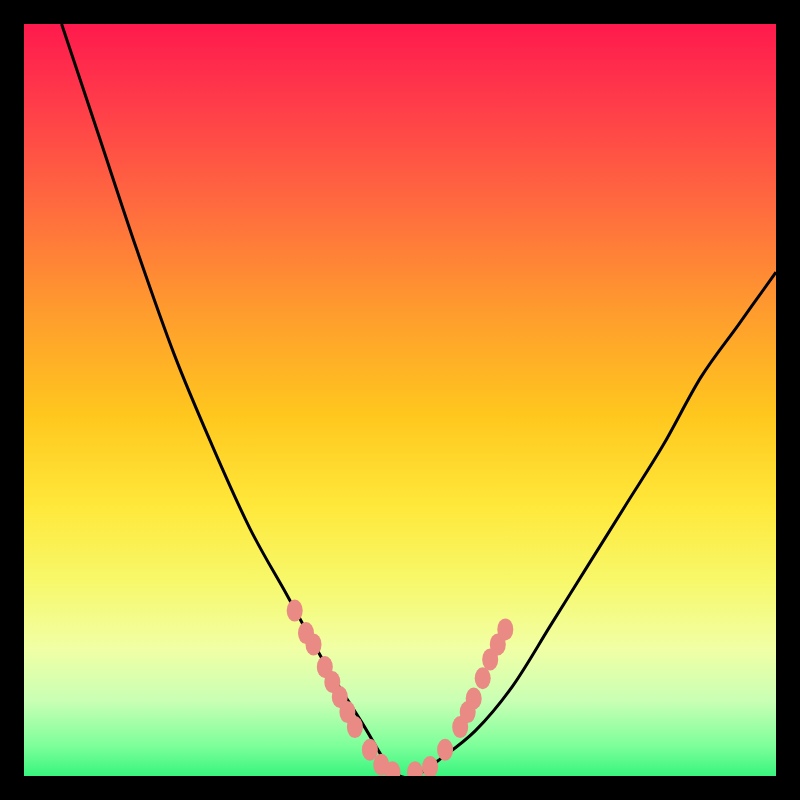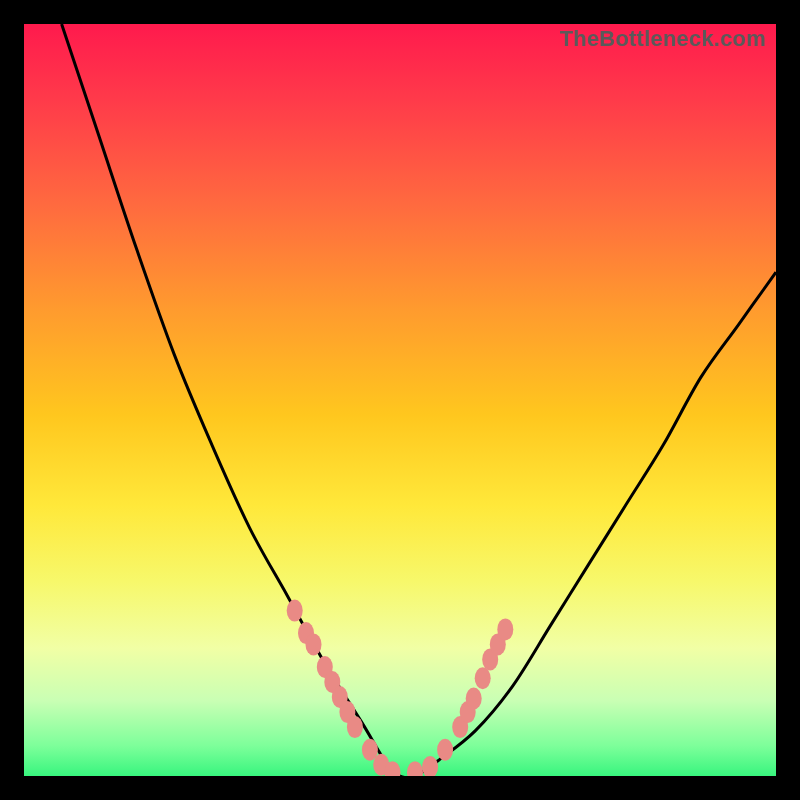--- a/index.html
+++ b/index.html
@@ -55,21 +55,20 @@
     stroke-width: 3;
   }
   .bead {
     fill: #e98a85;
   }
 </style>
 </head>
 <body>
 
 <div class="frame">
-  <div class="watermark">TheBottleneck.com</div>
   <svg class="curve" viewBox="0 0 752 752">
     <path id="curvePath" class="curve-path" d="M 37.6 0.0 C 43.9 18.8, 62.7 75.2, 75.2 112.8 C 87.7 150.4, 100.3 189.3, 112.8 225.6 C 125.3 261.9, 137.9 298.3, 150.4 330.9 C 162.9 363.5, 175.5 392.3, 188.0 421.1 C 200.5 449.9, 213.1 478.8, 225.6 503.8 C 238.1 528.9, 250.7 549.0, 263.2 571.5 C 275.7 594.1, 288.3 617.9, 300.8 639.2 C 313.3 660.5, 328.4 683.1, 338.4 699.4 C 348.4 715.7, 354.7 728.2, 361.0 737.0 C 367.2 745.7, 371.0 749.5, 376.0 752.0 C 381.0 754.5, 384.8 754.5, 391.0 752.0 C 397.3 749.5, 403.6 744.5, 413.6 737.0 C 423.6 729.4, 438.7 719.4, 451.2 706.9 C 463.7 694.3, 476.3 679.3, 488.8 661.8 C 501.3 644.2, 513.9 621.7, 526.4 601.6 C 538.9 581.5, 551.5 561.5, 564.0 541.4 C 576.5 521.4, 589.1 501.3, 601.6 481.3 C 614.1 461.2, 626.7 442.4, 639.2 421.1 C 651.7 399.8, 664.3 373.5, 676.8 353.4 C 689.3 333.4, 701.9 318.3, 714.4 300.8 C 726.9 283.3, 745.7 256.9, 752.0 248.2"></path>
     <g id="beads">
         <ellipse cx="270.7" cy="586.6" rx="8" ry="11" class="bead"></ellipse>
         <ellipse cx="282.0" cy="609.1" rx="8" ry="11" class="bead"></ellipse>
         <ellipse cx="289.5" cy="620.4" rx="8" ry="11" class="bead"></ellipse>
         <ellipse cx="300.8" cy="643.0" rx="8" ry="11" class="bead"></ellipse>
         <ellipse cx="308.3" cy="658.0" rx="8" ry="11" class="bead"></ellipse>
         <ellipse cx="315.8" cy="673.0" rx="8" ry="11" class="bead"></ellipse>
         <ellipse cx="323.4" cy="688.1" rx="8" ry="11" class="bead"></ellipse>

